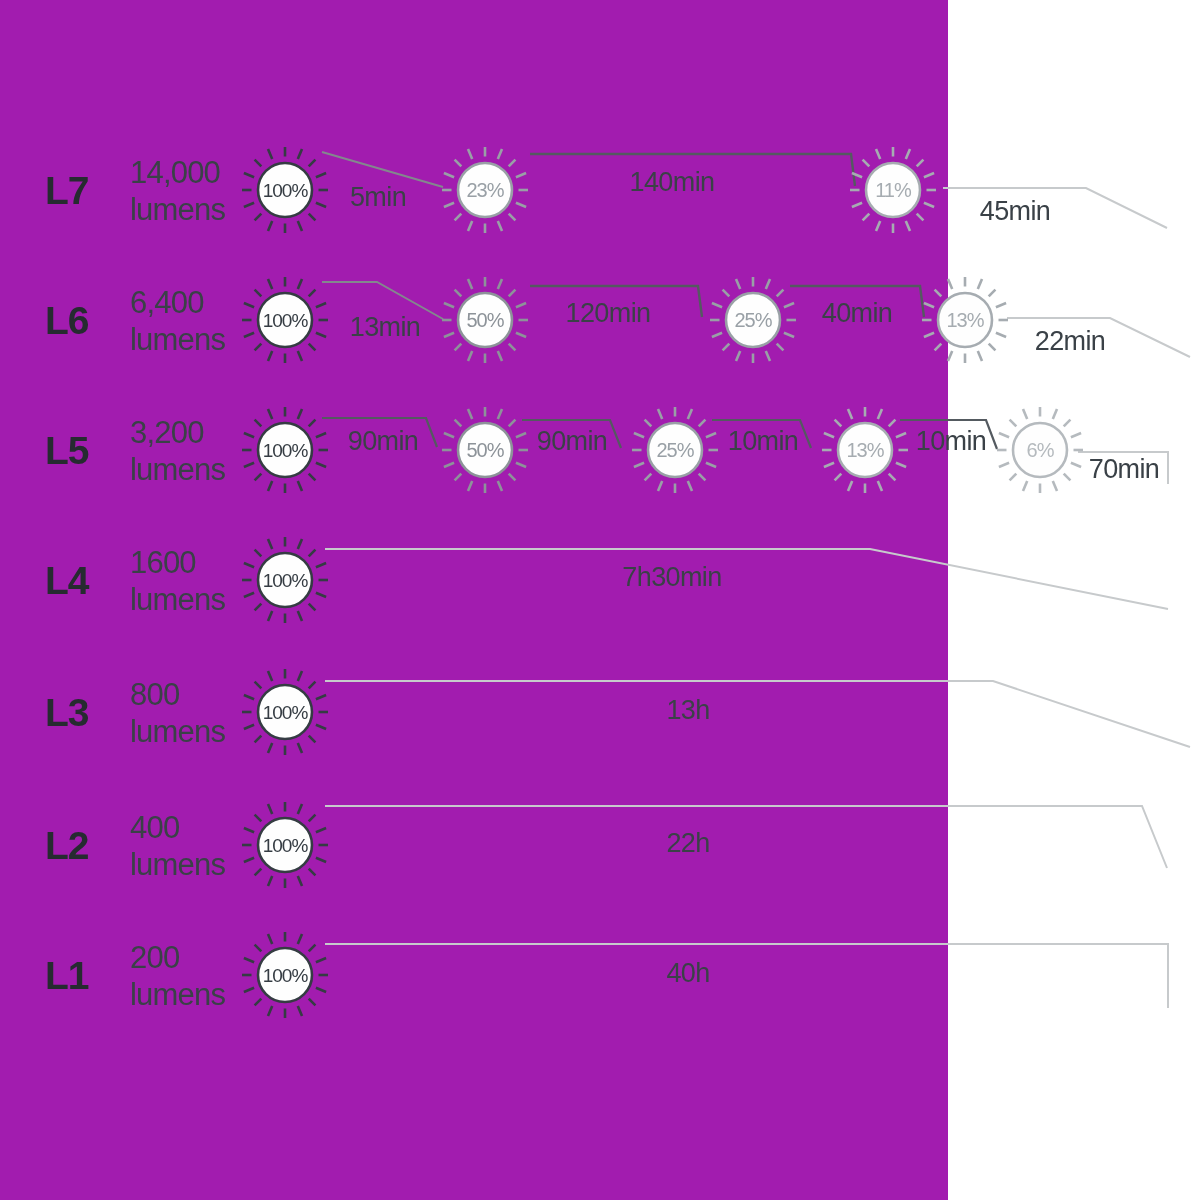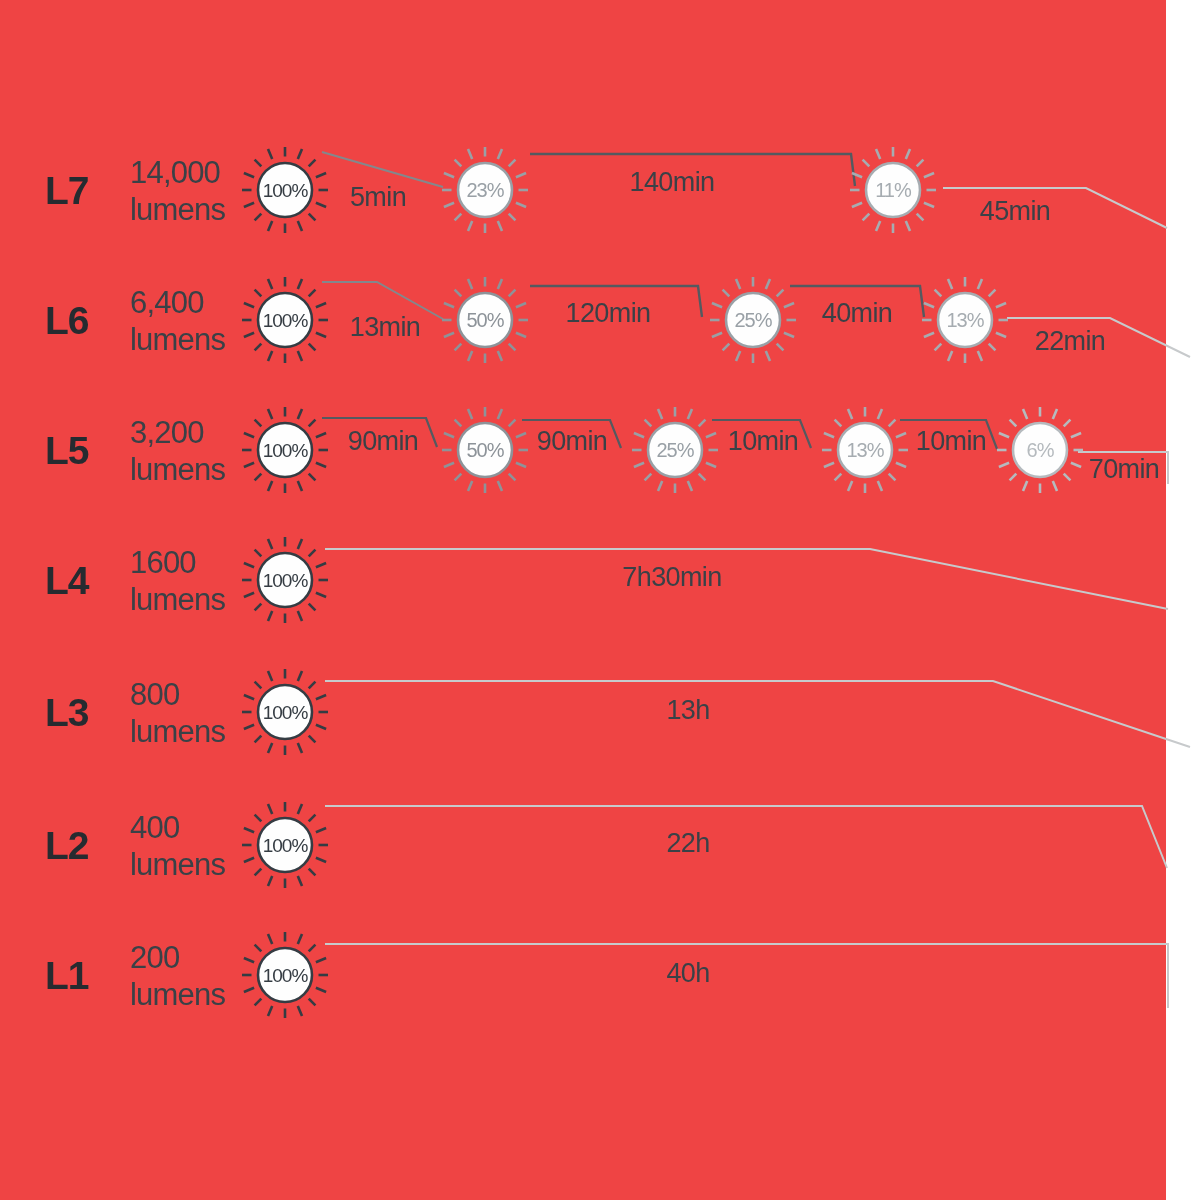--- a/index.html
+++ b/index.html
@@ -1,17 +1,17 @@
 <!DOCTYPE html>
 <html><head>
 <meta charset="utf-8">
 <style>
   html,body{margin:0;padding:0;background:#ffffff;}
   body{width:1200px;height:1200px;overflow:hidden;font-family:"Liberation Sans",sans-serif;}
-  #stage{position:relative;width:1166px;height:1200px;background:#ef4444;}
+  #stage{position:relative;width:948px;height:1200px;background:#a21caf;}
   svg{display:block;}
   text{font-family:"Liberation Sans",sans-serif;}
   .level{font-size:39px;font-weight:bold;letter-spacing:-1px;}
   .lumens{font-size:31px;letter-spacing:-0.8px;}
   .dur{font-size:27px;letter-spacing:-0.6px;text-anchor:middle;}
   .pct{text-anchor:middle;letter-spacing:-1px;}
 </style>
 </head>
 <body>
 

